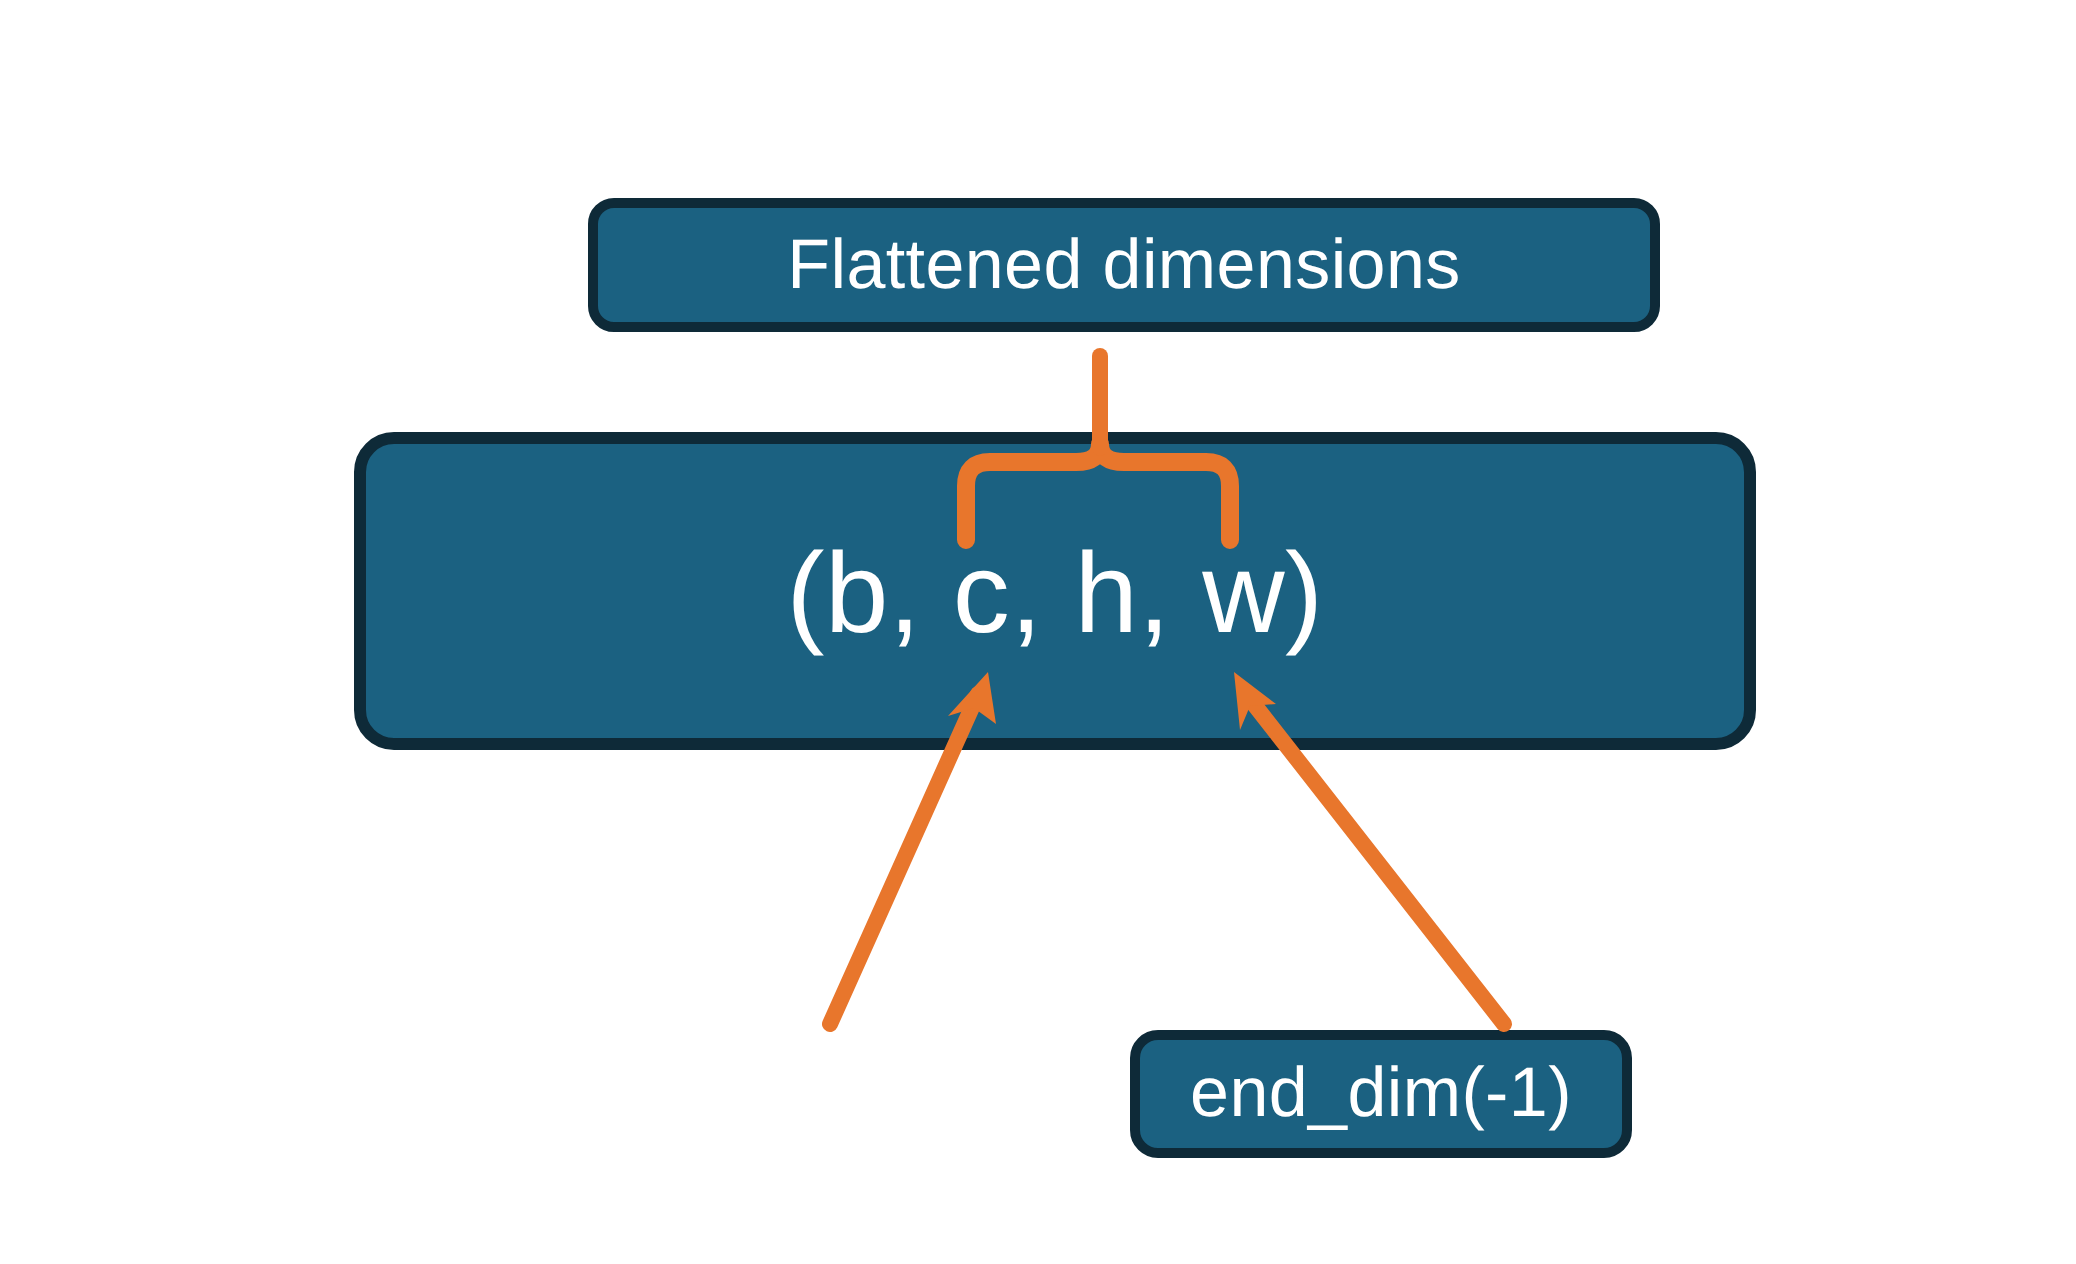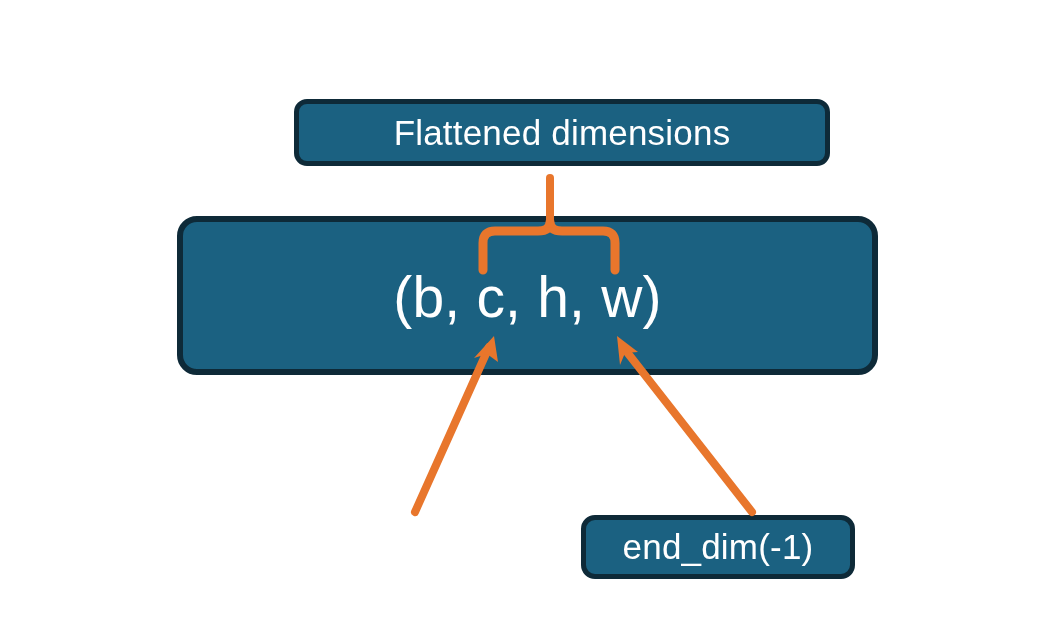--- a/index.html
+++ b/index.html
@@ -73,23 +73,23 @@
   #node-start-dim {
     left: 269px;
     top: 515px;
     width: 295px;
     height: 64px;
     font-size: 35px;
     z-index: 3;
   }
 
   #node-end-dim {
-    left: 581px;
+    left: 565px;
     top: 515px;
-    width: 274px;
+    width: 251px;
     height: 64px;
     font-size: 35px;
     z-index: 3;
   }
 
   
   #annotations {
     position: absolute;
     left: 0;
     top: 0;

